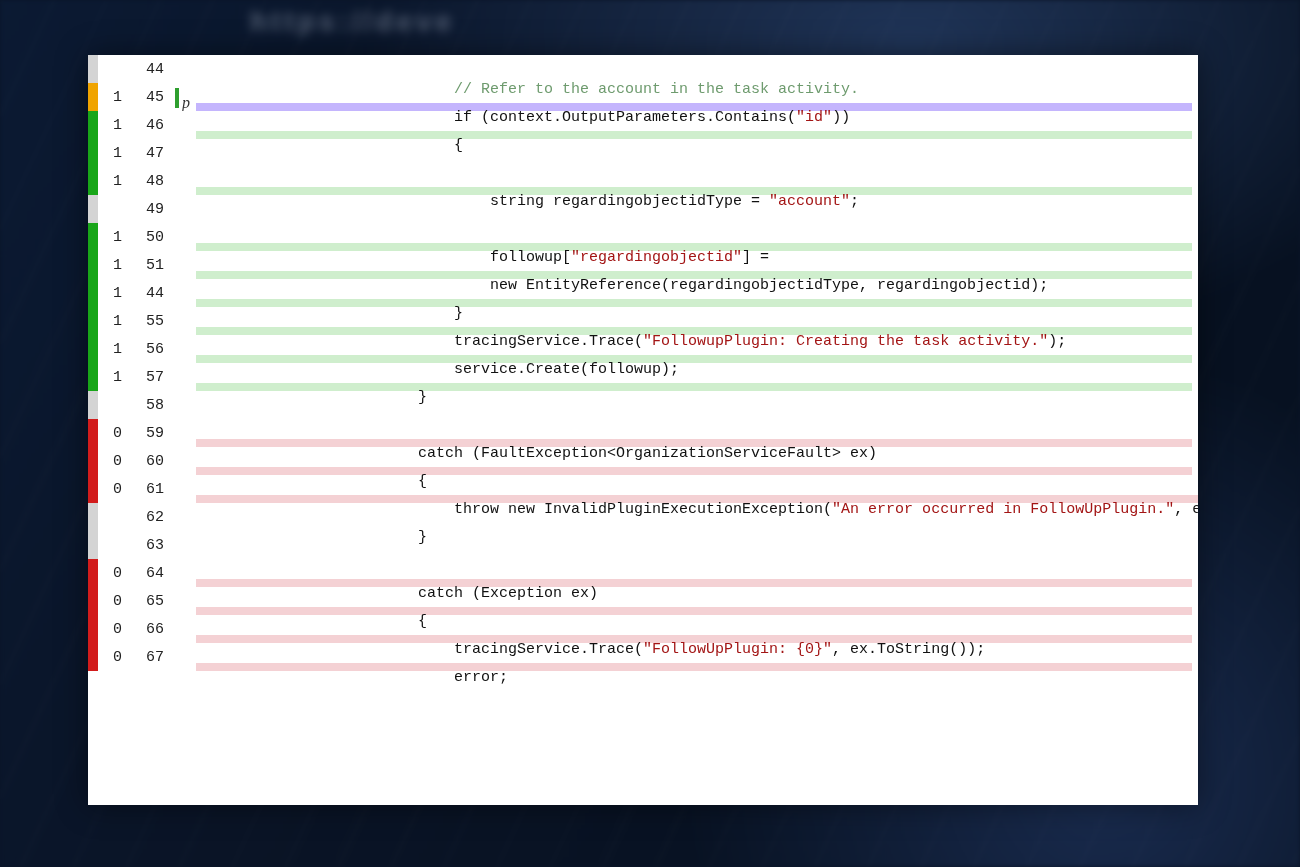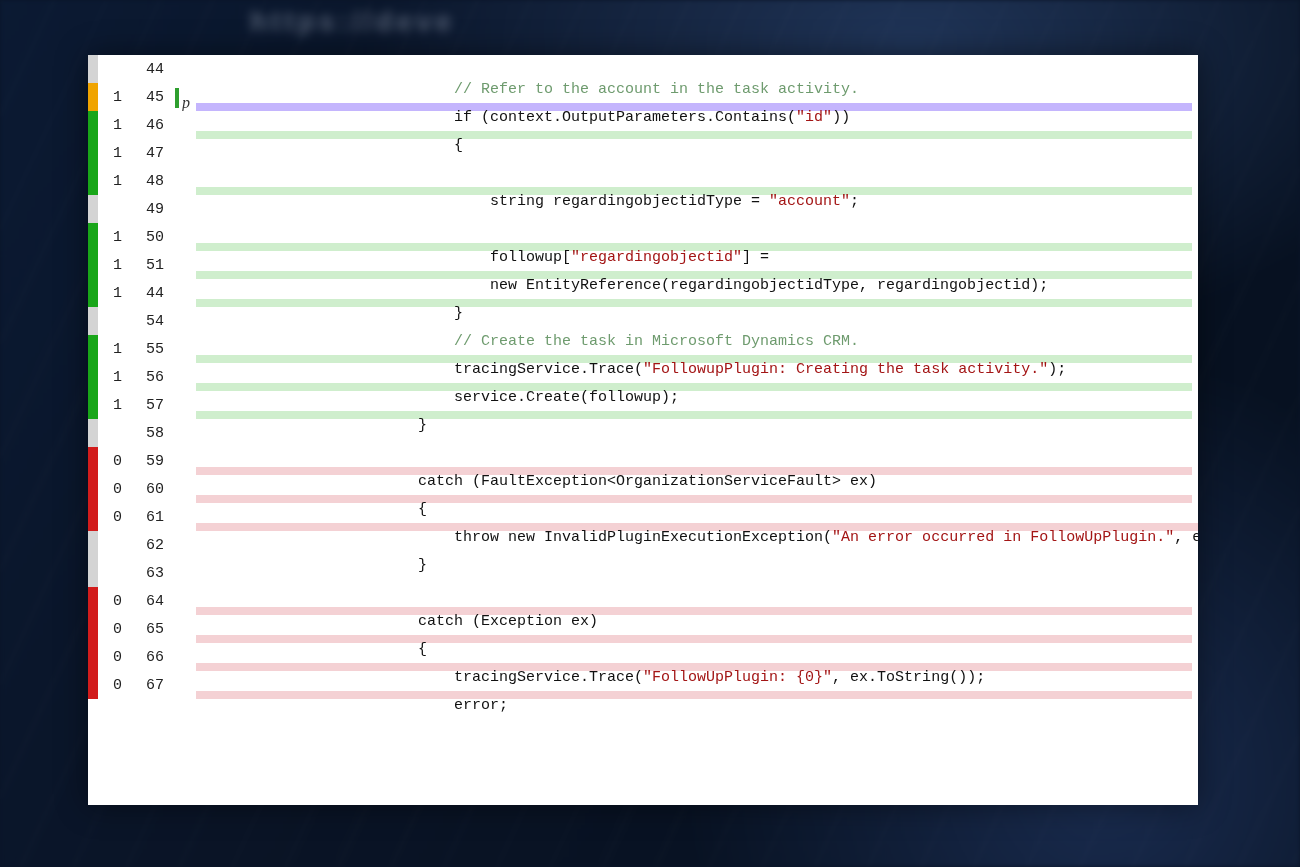--- a/index.html
+++ b/index.html
@@ -189,27 +189,20 @@
         <div class="code-col hl-green">                                new EntityReference(regardingobjectidType, regardingobjectid);</div>
       </div>
       <div class="row">
         <div class="mark-col mark-green"></div>
         <div class="hits-col">1</div>
         <div class="lineno-col">44</div>
         <div class="gutter-icons"></div>
         <div class="code-col hl-green">                            }</div>
       </div>
       <div class="row">
-        <div class="mark-col"></div>
-        <div class="hits-col"></div>
-        <div class="lineno-col">54</div>
-        <div class="gutter-icons"></div>
-        <div class="code-col"><span class="tok-comment">                            // Create the task in Microsoft Dynamics CRM.</span></div>
-      </div>
-      <div class="row">
         <div class="mark-col mark-green"></div>
         <div class="hits-col">1</div>
         <div class="lineno-col">55</div>
         <div class="gutter-icons"></div>
         <div class="code-col hl-green">                            tracingService.Trace(<span class="tok-string">"FollowupPlugin: Creating the task activity."</span>);</div>
       </div>
       <div class="row">
         <div class="mark-col mark-green"></div>
         <div class="hits-col">1</div>
         <div class="lineno-col">56</div>

